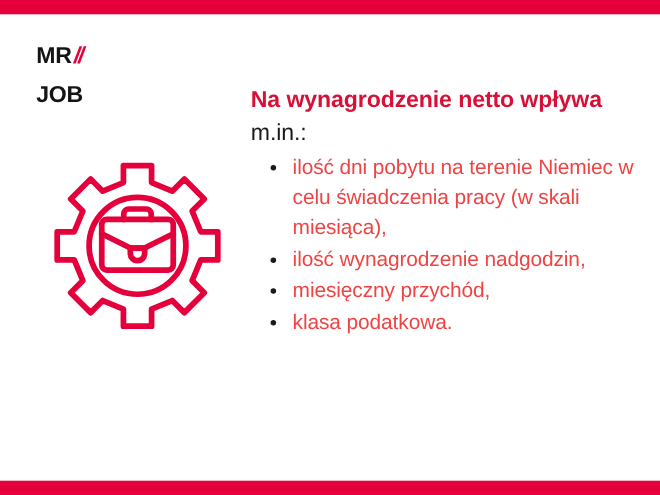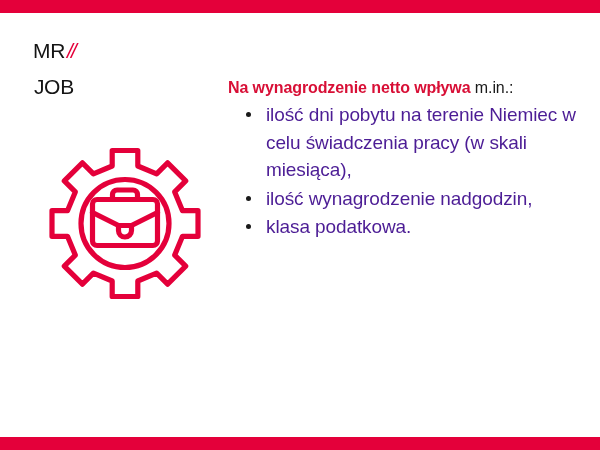--- a/index.html
+++ b/index.html
@@ -33,24 +33,23 @@
   #logo {
     position: absolute;
     left: 33px;
     top: 40px;
     line-height: 1.0;
     letter-spacing: -0.3px;
   }
   .logo-line {
     display: block;
     font-size: 21px;
-    font-weight: normal;
+    font-weight: bold;
     color: #141414;
     white-space: nowrap;
-    text-align: center;
   }
   .logo-line-2 { margin-top: 15px; }
   .logo-slashes {
     color: #e4003a;
     font-style: italic;
     letter-spacing: -2px;
     margin-left: 2px;
   }
 
   
@@ -65,21 +64,21 @@
 
   
   #content {
     position: absolute;
     left: 228px;
     top: 76px;
     width: 352px;
   }
   #headline {
     margin: 0;
-    font-size: 16px;
+    font-size: 21px;
     font-weight: normal;
     line-height: 1.45;
     color: #1a1a1a;
     letter-spacing: -0.1px;
   }
   #headline .em {
     color: #d80f36;
     font-weight: bold;
   }
   #headline .tail {
@@ -91,21 +90,21 @@
     list-style: none;
     margin: 2px 0 0 0;
     padding: 0 0 0 18px;
   }
   .bullet-item {
     position: relative;
     padding-left: 20px;
     margin: 0 0 1px 0;
     font-size: 19px;
     line-height: 1.45;
-    color: #4c1d95;
+    color: #ef4444;
     letter-spacing: -0.1px;
   }
   .bullet-item .dot {
     position: absolute;
     left: 0;
     top: 0.58em;
     width: 5px;
     height: 5px;
     border-radius: 50%;
     background: #1a1a1a;
@@ -158,20 +157,24 @@
       <li class="bullet-item">
         <span class="dot"></span>
         <span>ilość dni pobytu na terenie Niemiec w celu świadczenia pracy (w skali miesiąca),</span>
       </li>
       <li class="bullet-item">
         <span class="dot"></span>
         <span>ilość wynagrodzenie nadgodzin,</span>
       </li>
       <li class="bullet-item">
         <span class="dot"></span>
+        <span>miesięczny przychód,</span>
+      </li>
+      <li class="bullet-item">
+        <span class="dot"></span>
         <span>klasa podatkowa.</span>
       </li>
     </ul>
   </div>
 
   <div class="bar bar-bottom"></div>
 
 </div>
 
 </body></html>

